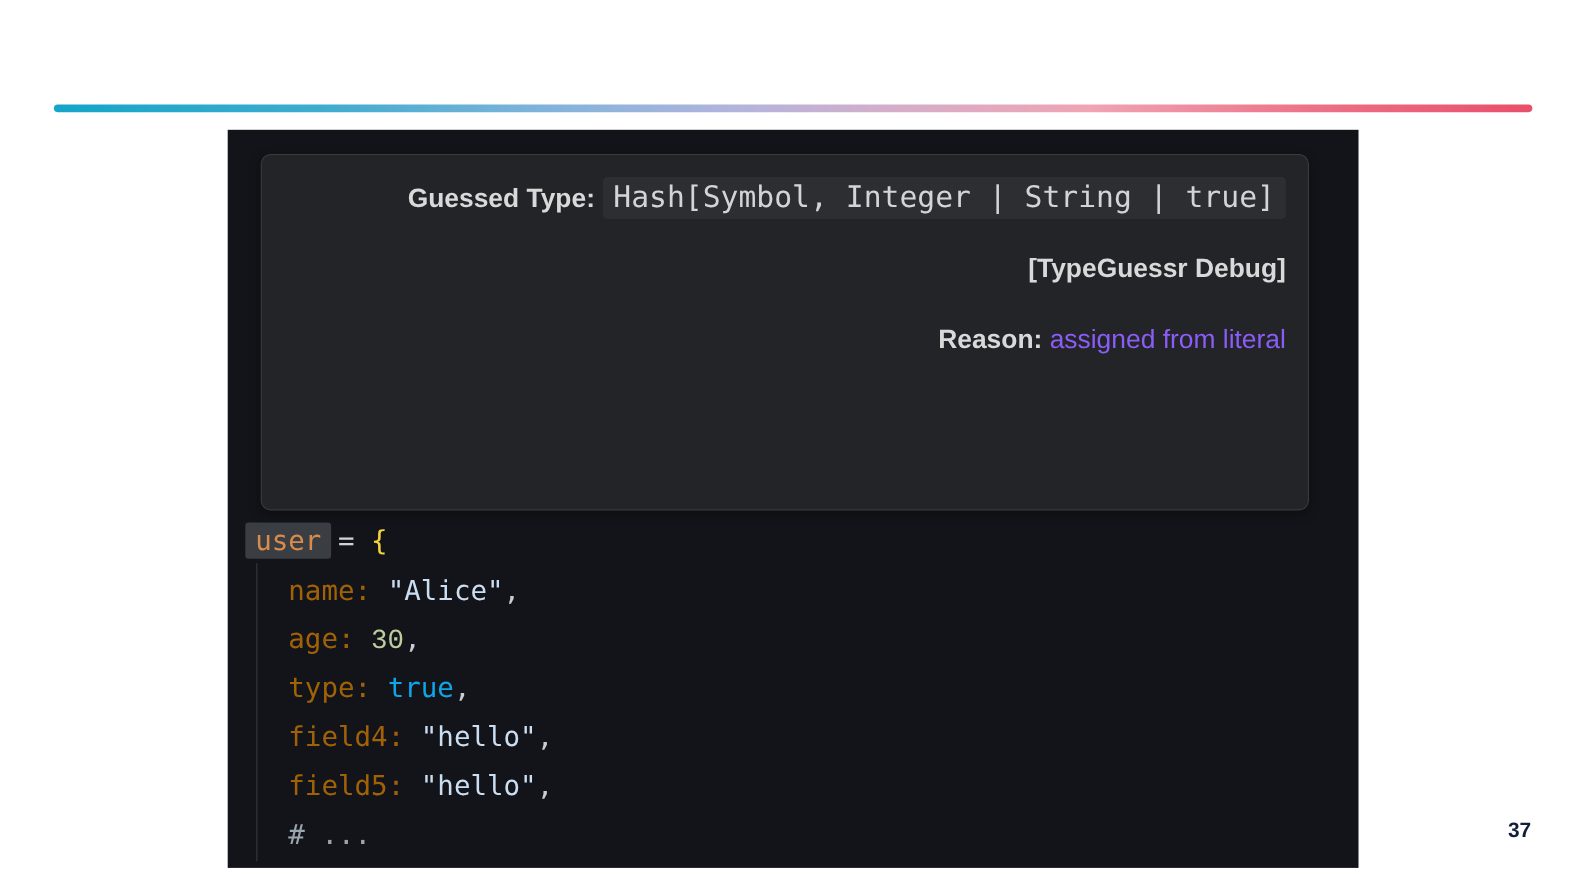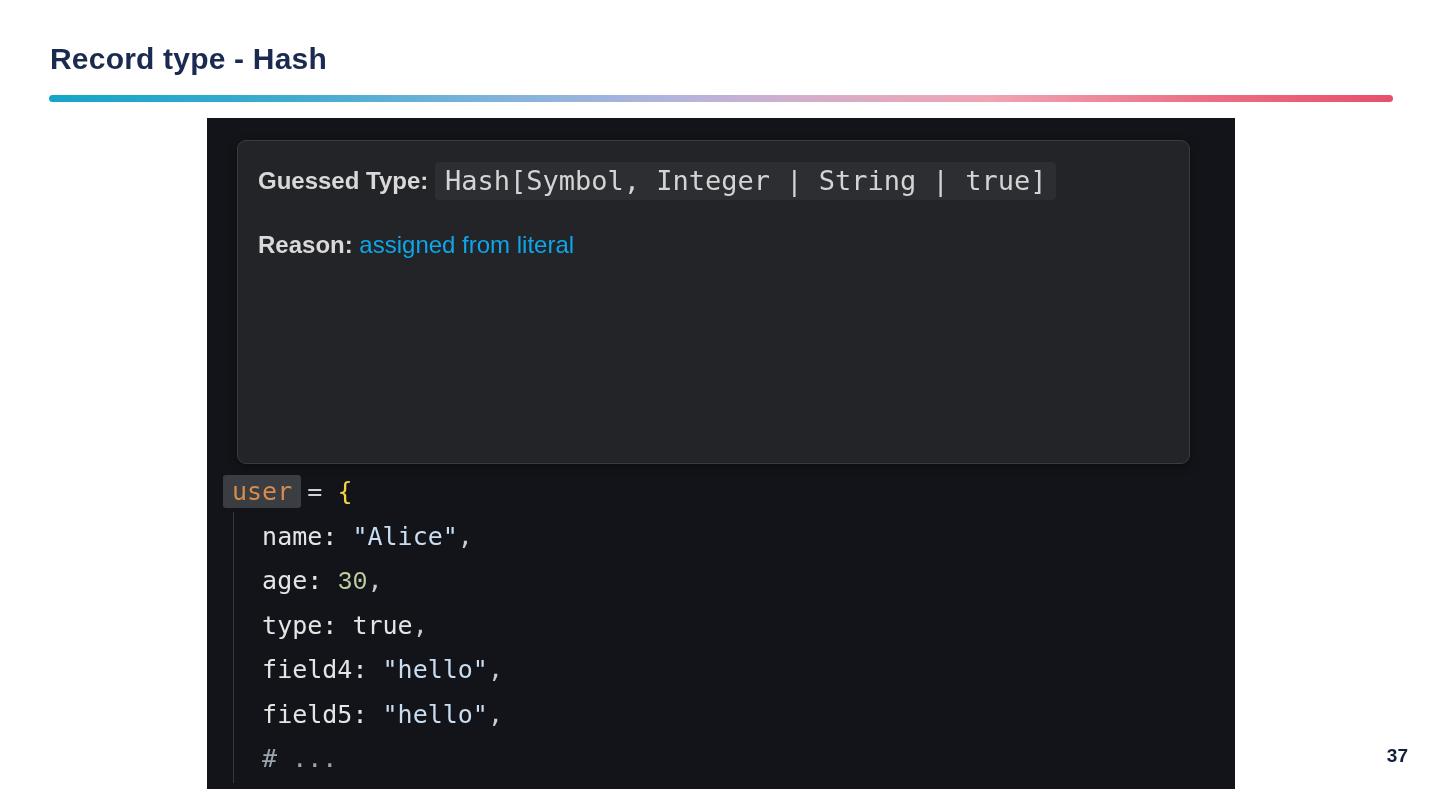--- a/index.html
+++ b/index.html
@@ -14,41 +14,41 @@
     color:#1b2b50;
   }
   .accent-rule {
     position:absolute; left:49px; top:95px; width:1344px; height:7px;
     border-radius:4px;
     background:linear-gradient(90deg,
       #14a5c8 0%, #3eaccf 18%, #7fb3da 33%, #b2b4dd 46%,
       #d3aecb 56%, #f0a4b4 70%, #ec7287 85%, #e84f6a 100%);
   }
   .page-number {
-    position:absolute; right:32px; top:745px;
+    position:absolute; right:48px; top:745px;
     font-size:19px; font-weight:bold; color:#131f3a;
   }
 
   
   .editor-panel {
     position:absolute; left:207px; top:118px; width:1028px; height:671px;
     background:#131419;
   }
 
   
   .hover-card {
     position:absolute; left:30px; top:22px; width:953px; height:324px;
     background:#232428; border:1px solid #3a3b3e; border-radius:9px;
     box-shadow:0 3px 10px rgba(0,0,0,0.35);
     padding:24px 20px 12px 20px;
-    color:#cccccc; font-size:24px;
+    color:#cccccc; font-size:24px;text-align:right;
   }
   .hover-row { height:32px; line-height:32px; margin-bottom:32px; white-space:nowrap; }
   .hover-row b { font-weight:bold; color:#d9d9d9; }
-  .hover-row .val { color:#0ea5e9; }
+  .hover-row .val { color:#8b5cf6; }
   .type-chip {
     display:inline-block; vertical-align:middle; margin-top:-4px;
     background:#2d2e32; border-radius:4px; padding:3px 10px;
     font-family:"DejaVu Sans Mono", monospace; font-size:27px; line-height:32px;
     color:#d4d4d6;
   }
 
   
   .code-area {
     position:absolute; left:0; top:352px; right:0; bottom:0;
@@ -58,42 +58,44 @@
   }
   .code-line { height:44.5px; line-height:44.5px; white-space:pre; }
   .indent-guide {
     position:absolute; left:26px; top:394px; bottom:6px; width:1px;
     background:#36383c;
   }
   .tok-var  { color:#d78b4c; }
   .tok-var.hl { background:#3a3d41; border-radius:3px; padding:2px 9px; margin:-6px -9px; }
   .tok-op   { color:#cfd2d6; }
   .tok-brace{ color:#f3d43c; }
-  .tok-key  { color:#e5e5e5; }
+  .tok-key  { color:#a16207; }
   .tok-str  { color:#cbddf0; }
   .tok-num  { color:#bccd9e;font-family:Liberation Mono, monospace; }
-  .tok-kw   { color:#e5e5e5; }
+  .tok-kw   { color:#0ea5e9; }
   .tok-punct{ color:#c9ccd1; }
   .tok-comment { color:#9aa5ad; }
 </style>
 </head>
 <body>
 
 <div class="slide">
 
-  <div class="slide-title">Record type - Hash</div>
 
   <div class="accent-rule"></div>
 
   <div class="editor-panel">
 
     <div class="hover-card">
       <div class="hover-row">
         <b>Guessed Type:</b>
         <span class="type-chip">Hash[Symbol, Integer | String | true]</span>
+      </div>
+      <div class="hover-row">
+        <b>[TypeGuessr Debug]</b>
       </div>
       <div class="hover-row">
         <b>Reason:</b>
         <span class="val">assigned from literal</span>
       </div>
     </div>
 
     <div class="indent-guide"></div>
 
     <div class="code-area">

